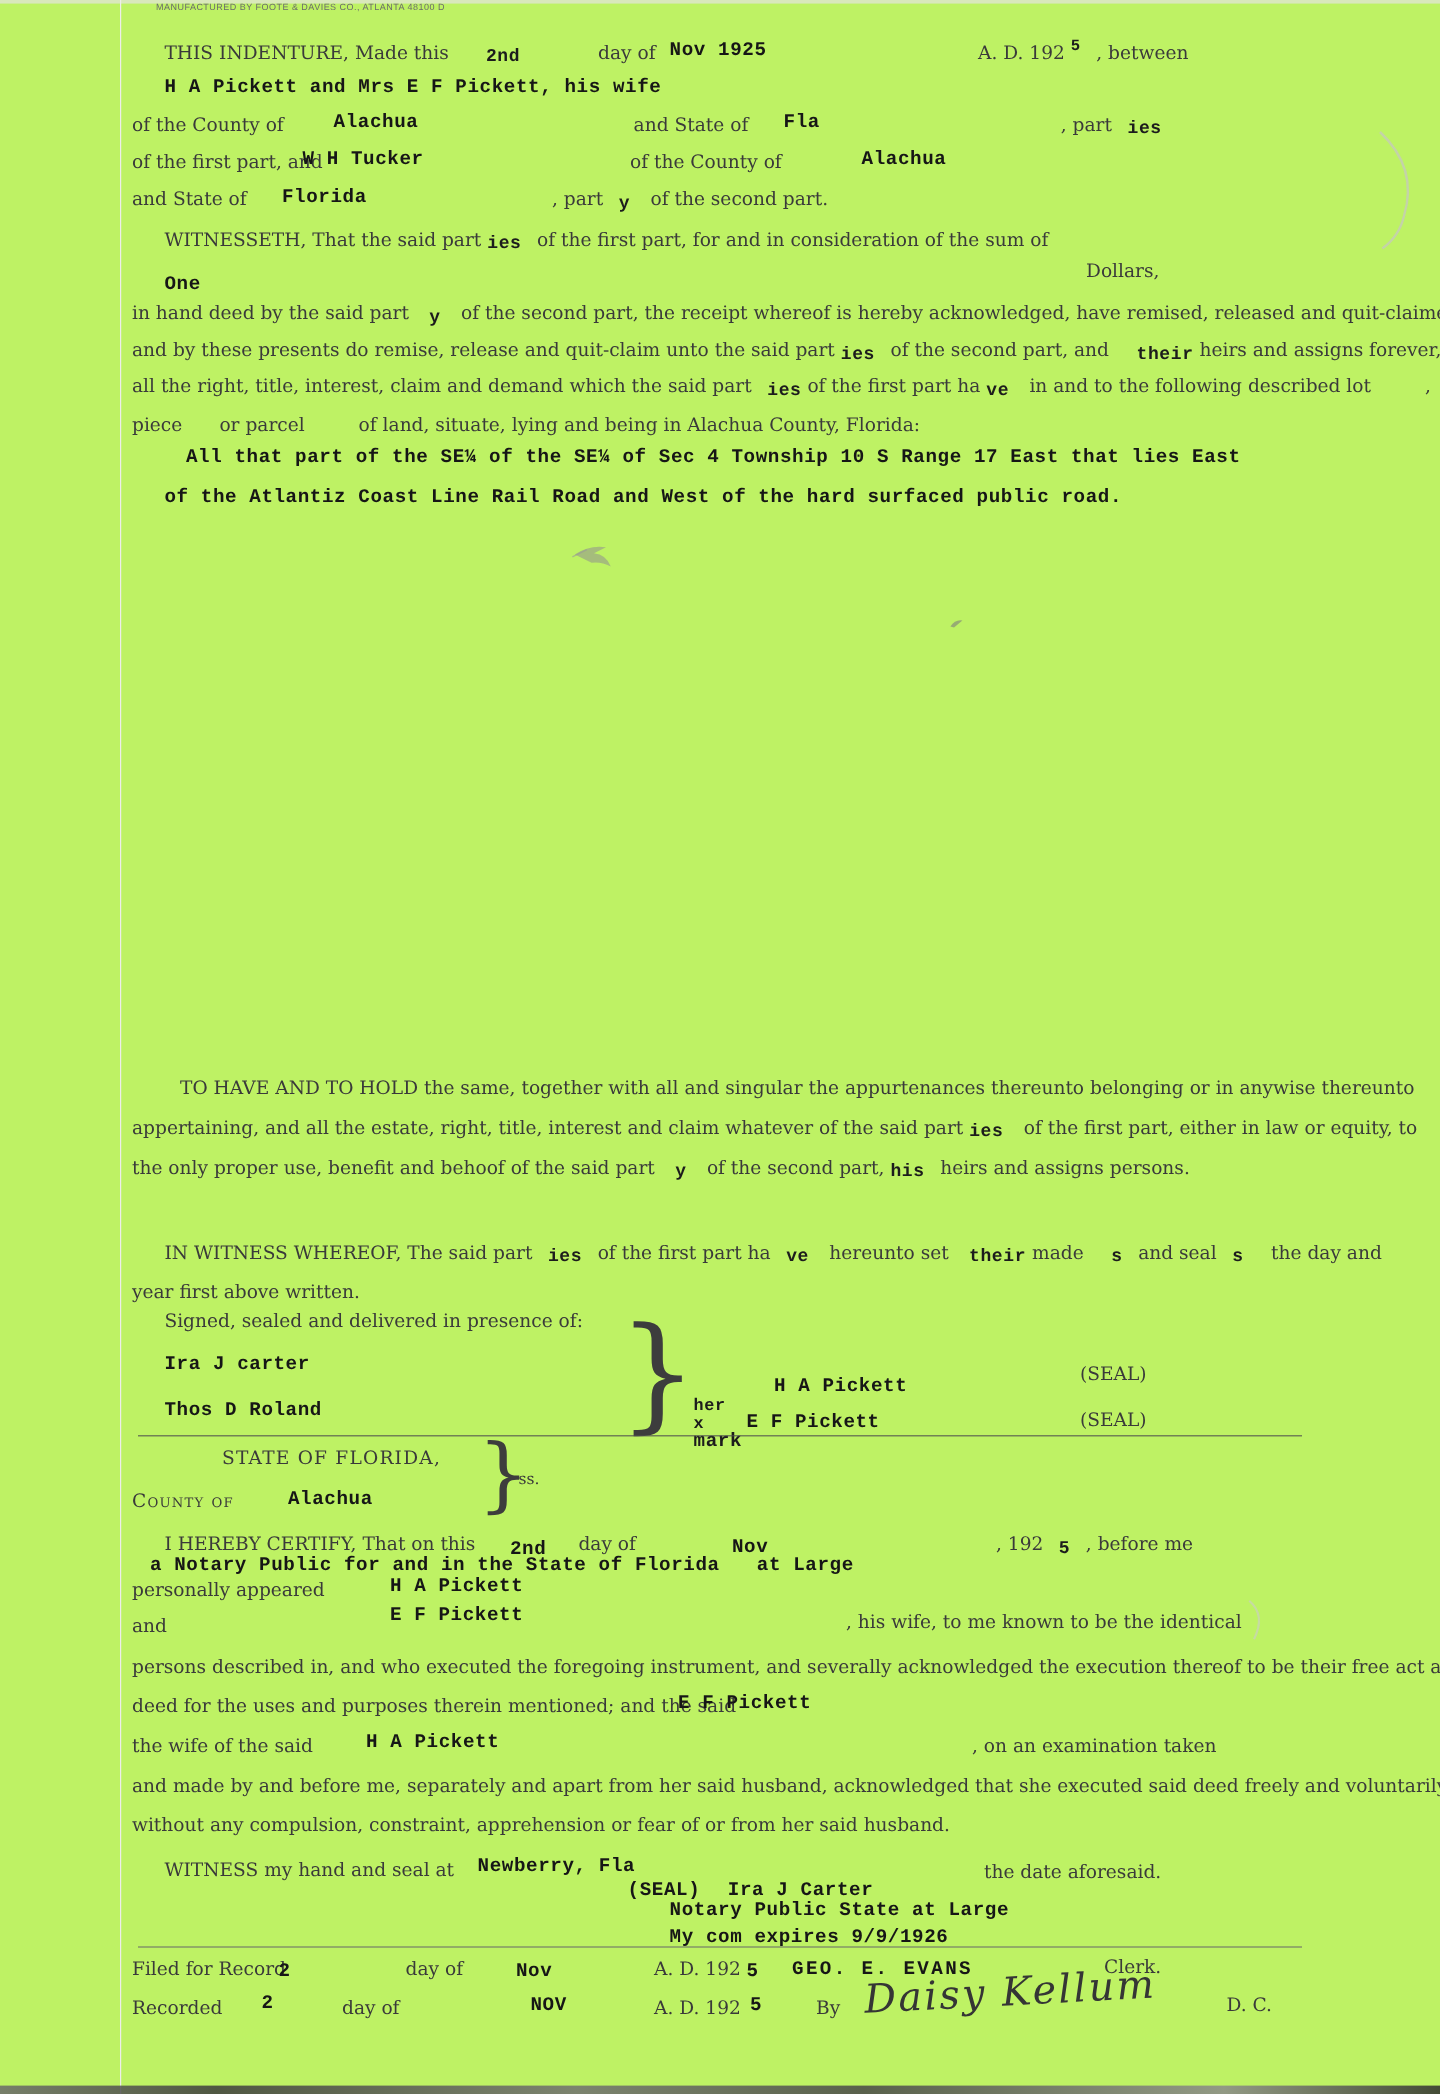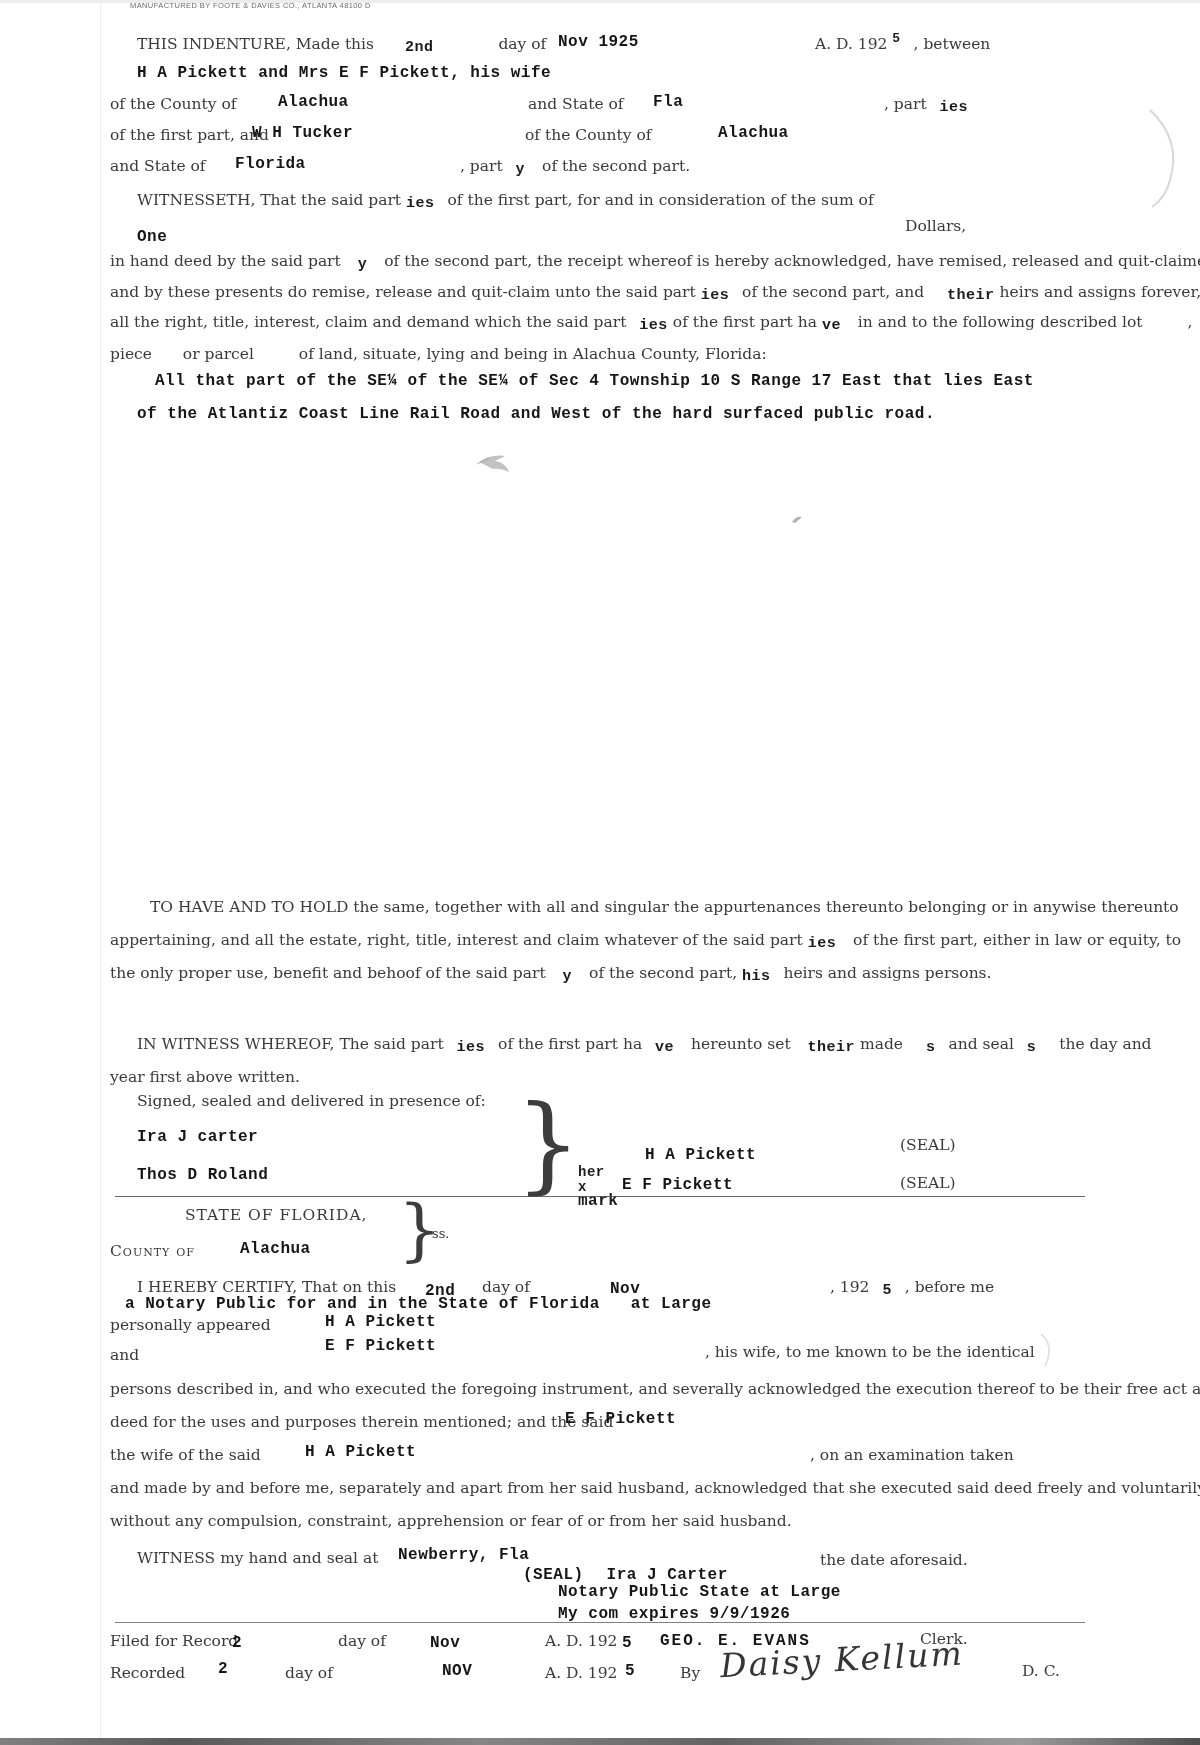--- a/index.html
+++ b/index.html
@@ -1,18 +1,18 @@
 <!DOCTYPE html>
 <html><head>
 <meta charset="utf-8">
 <style>
   html,body{margin:0;padding:0;background:#e9e9e7;}
   .page{
     position:relative;width:1200px;height:1745px;margin:0 auto;
-    background:#ffffff;overflow:hidden;
+    background:#bef264;overflow:hidden;
     font-family:"DejaVu Serif", serif;color:#2e2e2e;
   }
   .ln{position:absolute;white-space:nowrap;font-size:15.5px;line-height:1.2;}
   .p{font-family:"DejaVu Serif", serif;color:#3a3a3a;}
   .t{font-family:"Liberation Mono", monospace;font-weight:700;font-size:15px;color:#1c1c1c;letter-spacing:.5px;}
   .t2{font-family:"Liberation Mono", monospace;font-weight:700;font-size:16px;color:#161616;letter-spacing:.5px;}
   .tiny{font-size:7.5px;font-family:"Liberation Sans", sans-serif;color:#6b6b6b;letter-spacing:.4px;}
   .sc{font-variant:small-caps;}
   .lo{position:relative;top:2px;}
   .hi{position:relative;top:-7px;font-size:13px;}

